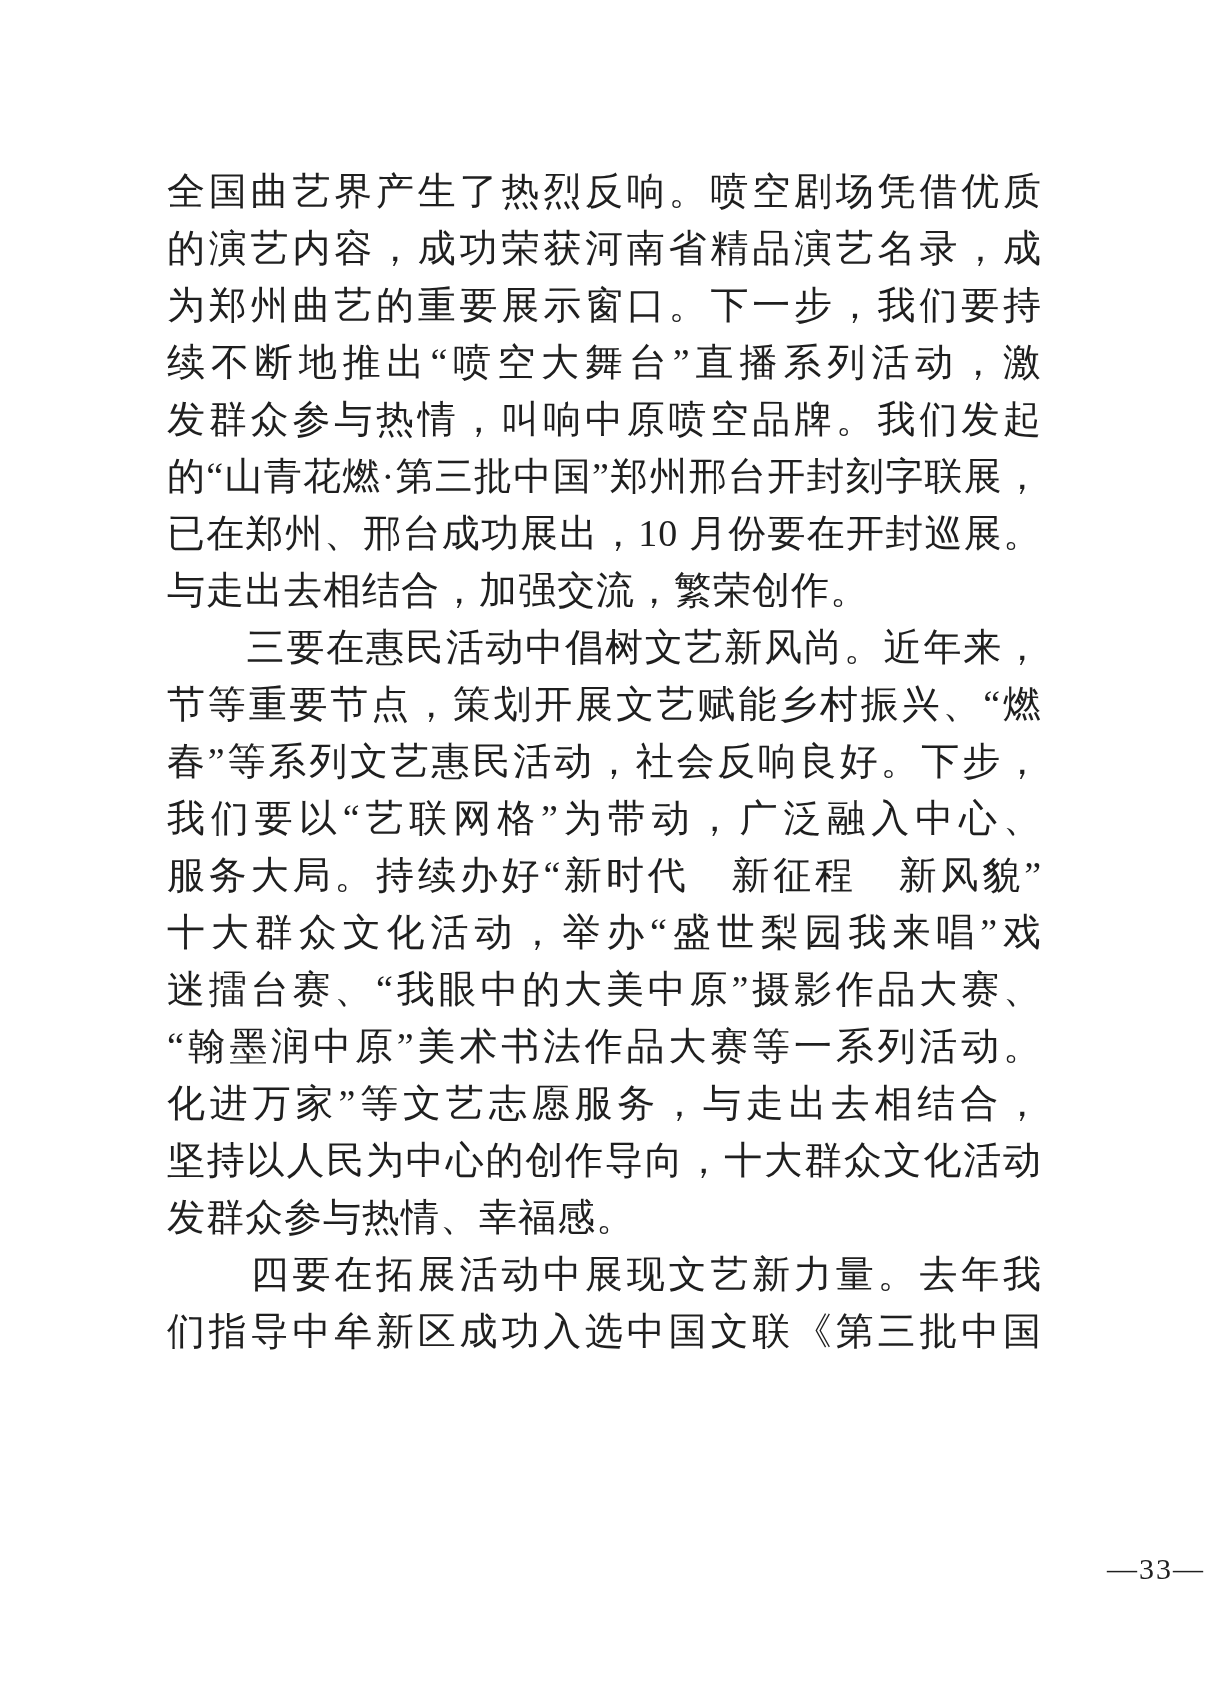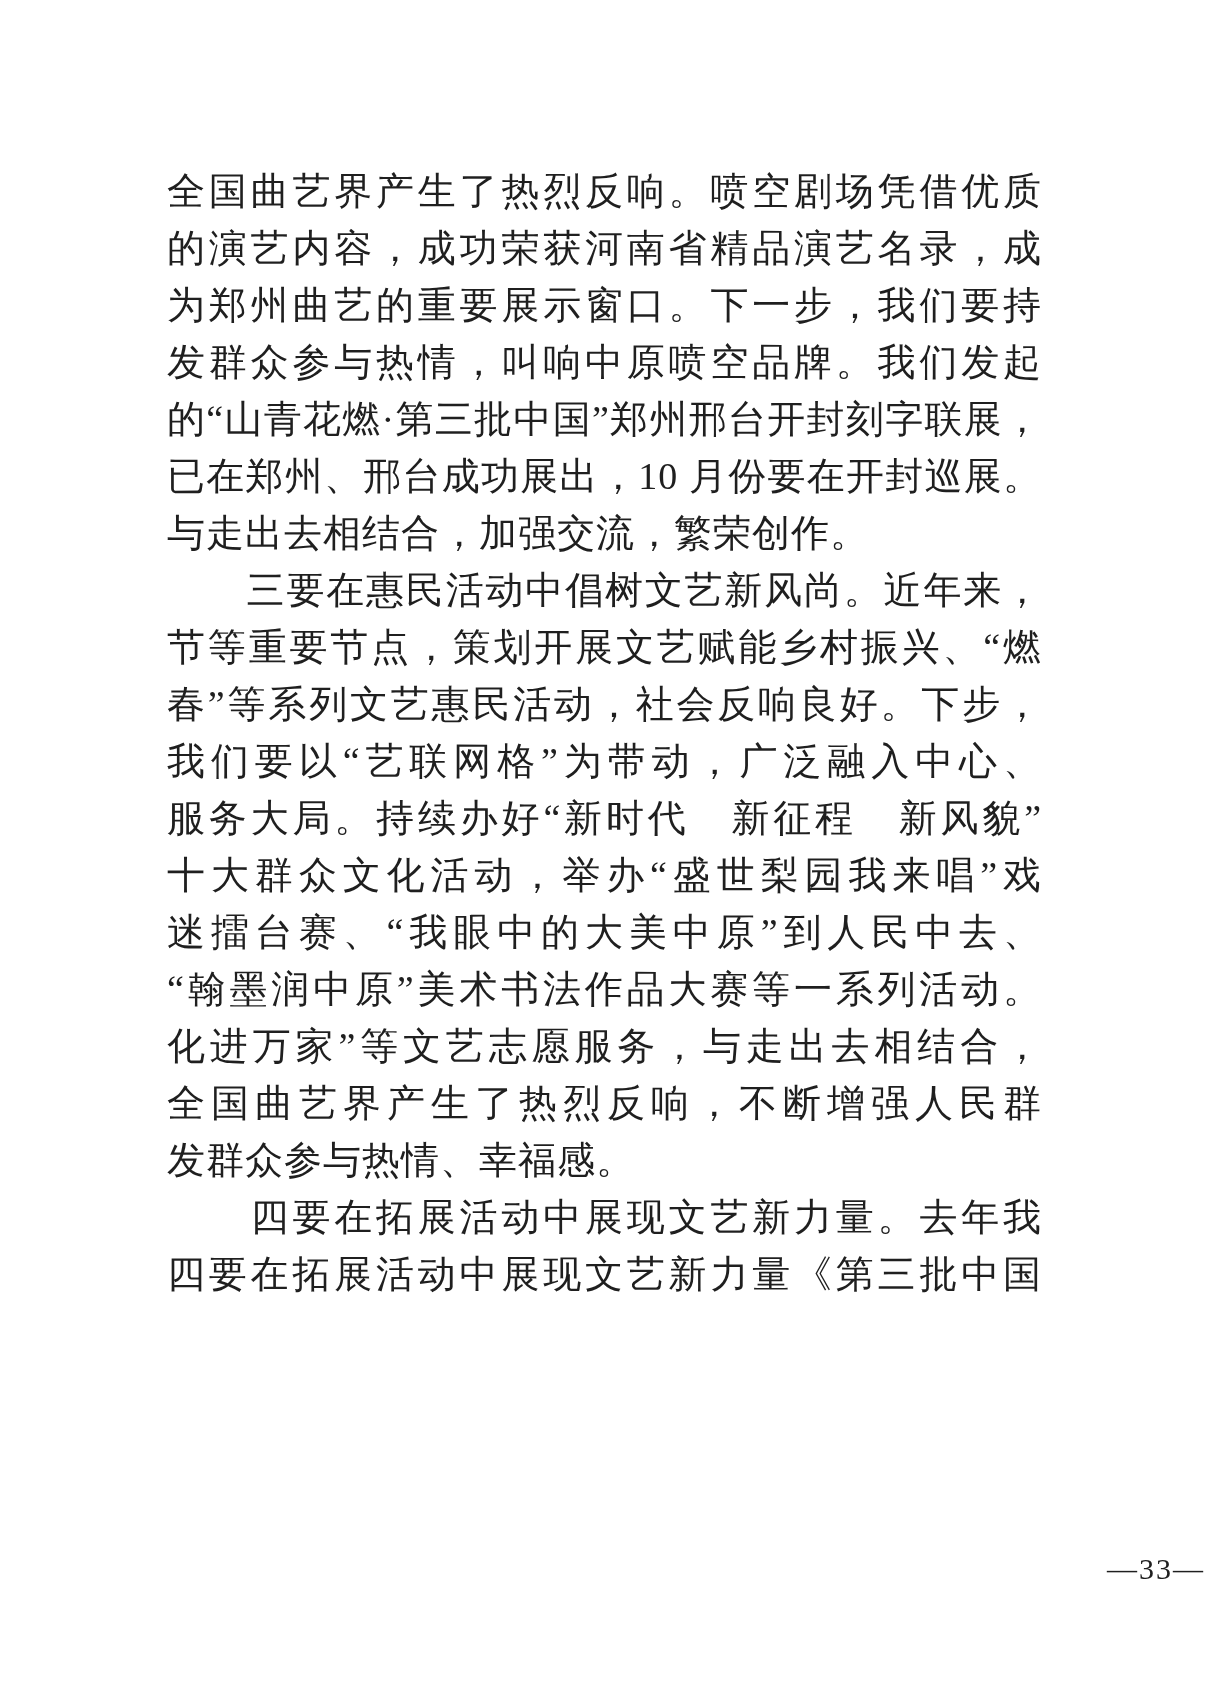--- a/index.html
+++ b/index.html
@@ -47,32 +47,33 @@
   }
 </style>
 </head>
 <body>
 
 <div class="page">
   <div class="body-text">
       <div class="line j">全国曲艺界产生了热烈反响。喷空剧场凭借优质</div>
       <div class="line j">的演艺内容，成功荣获河南省精品演艺名录，成</div>
       <div class="line j">为郑州曲艺的重要展示窗口。下一步，我们要持</div>
+      <div class="line j">续不断地推出“喷空大舞台”直播系列活动，激</div>
       <div class="line j">发群众参与热情，叫响中原喷空品牌。我们发起</div>
       <div class="line j">的“山青花燃·第三批中国”郑州邢台开封刻字联展，</div>
       <div class="line j">已在郑州、邢台成功展出，10 月份要在开封巡展。</div>
       <div class="line">与走出去相结合，加强交流，繁荣创作。</div>
       <div class="line j">　　三要在惠民活动中倡树文艺新风尚。近年来，</div>
       <div class="line j">节等重要节点，策划开展文艺赋能乡村振兴、“燃</div>
       <div class="line j">春”等系列文艺惠民活动，社会反响良好。下步，</div>
       <div class="line j">我们要以“艺联网格”为带动，广泛融入中心、</div>
       <div class="line j">服务大局。持续办好“新时代　新征程　新风貌”</div>
       <div class="line j">十大群众文化活动，举办“盛世梨园我来唱”戏</div>
-      <div class="line j">迷擂台赛、“我眼中的大美中原”到人民中去、</div>
+      <div class="line j">迷擂台赛、“我眼中的大美中原”摄影作品大赛、</div>
       <div class="line j">“翰墨润中原”美术书法作品大赛等一系列活动。</div>
       <div class="line j">化进万家”等文艺志愿服务，与走出去相结合，</div>
-      <div class="line j">全国曲艺界产生了热烈反响，不断增强人民群</div>
+      <div class="line j">坚持以人民为中心的创作导向，十大群众文化活动</div>
       <div class="line">发群众参与热情、幸福感。</div>
       <div class="line j">　　四要在拓展活动中展现文艺新力量。去年我</div>
-      <div class="line j">四要在拓展活动中展现文艺新力量《第三批中国</div>
+      <div class="line j">们指导中牟新区成功入选中国文联《第三批中国</div>
     </div>
   <div class="page-number">—33—</div>
 </div>
 
 </body></html>

